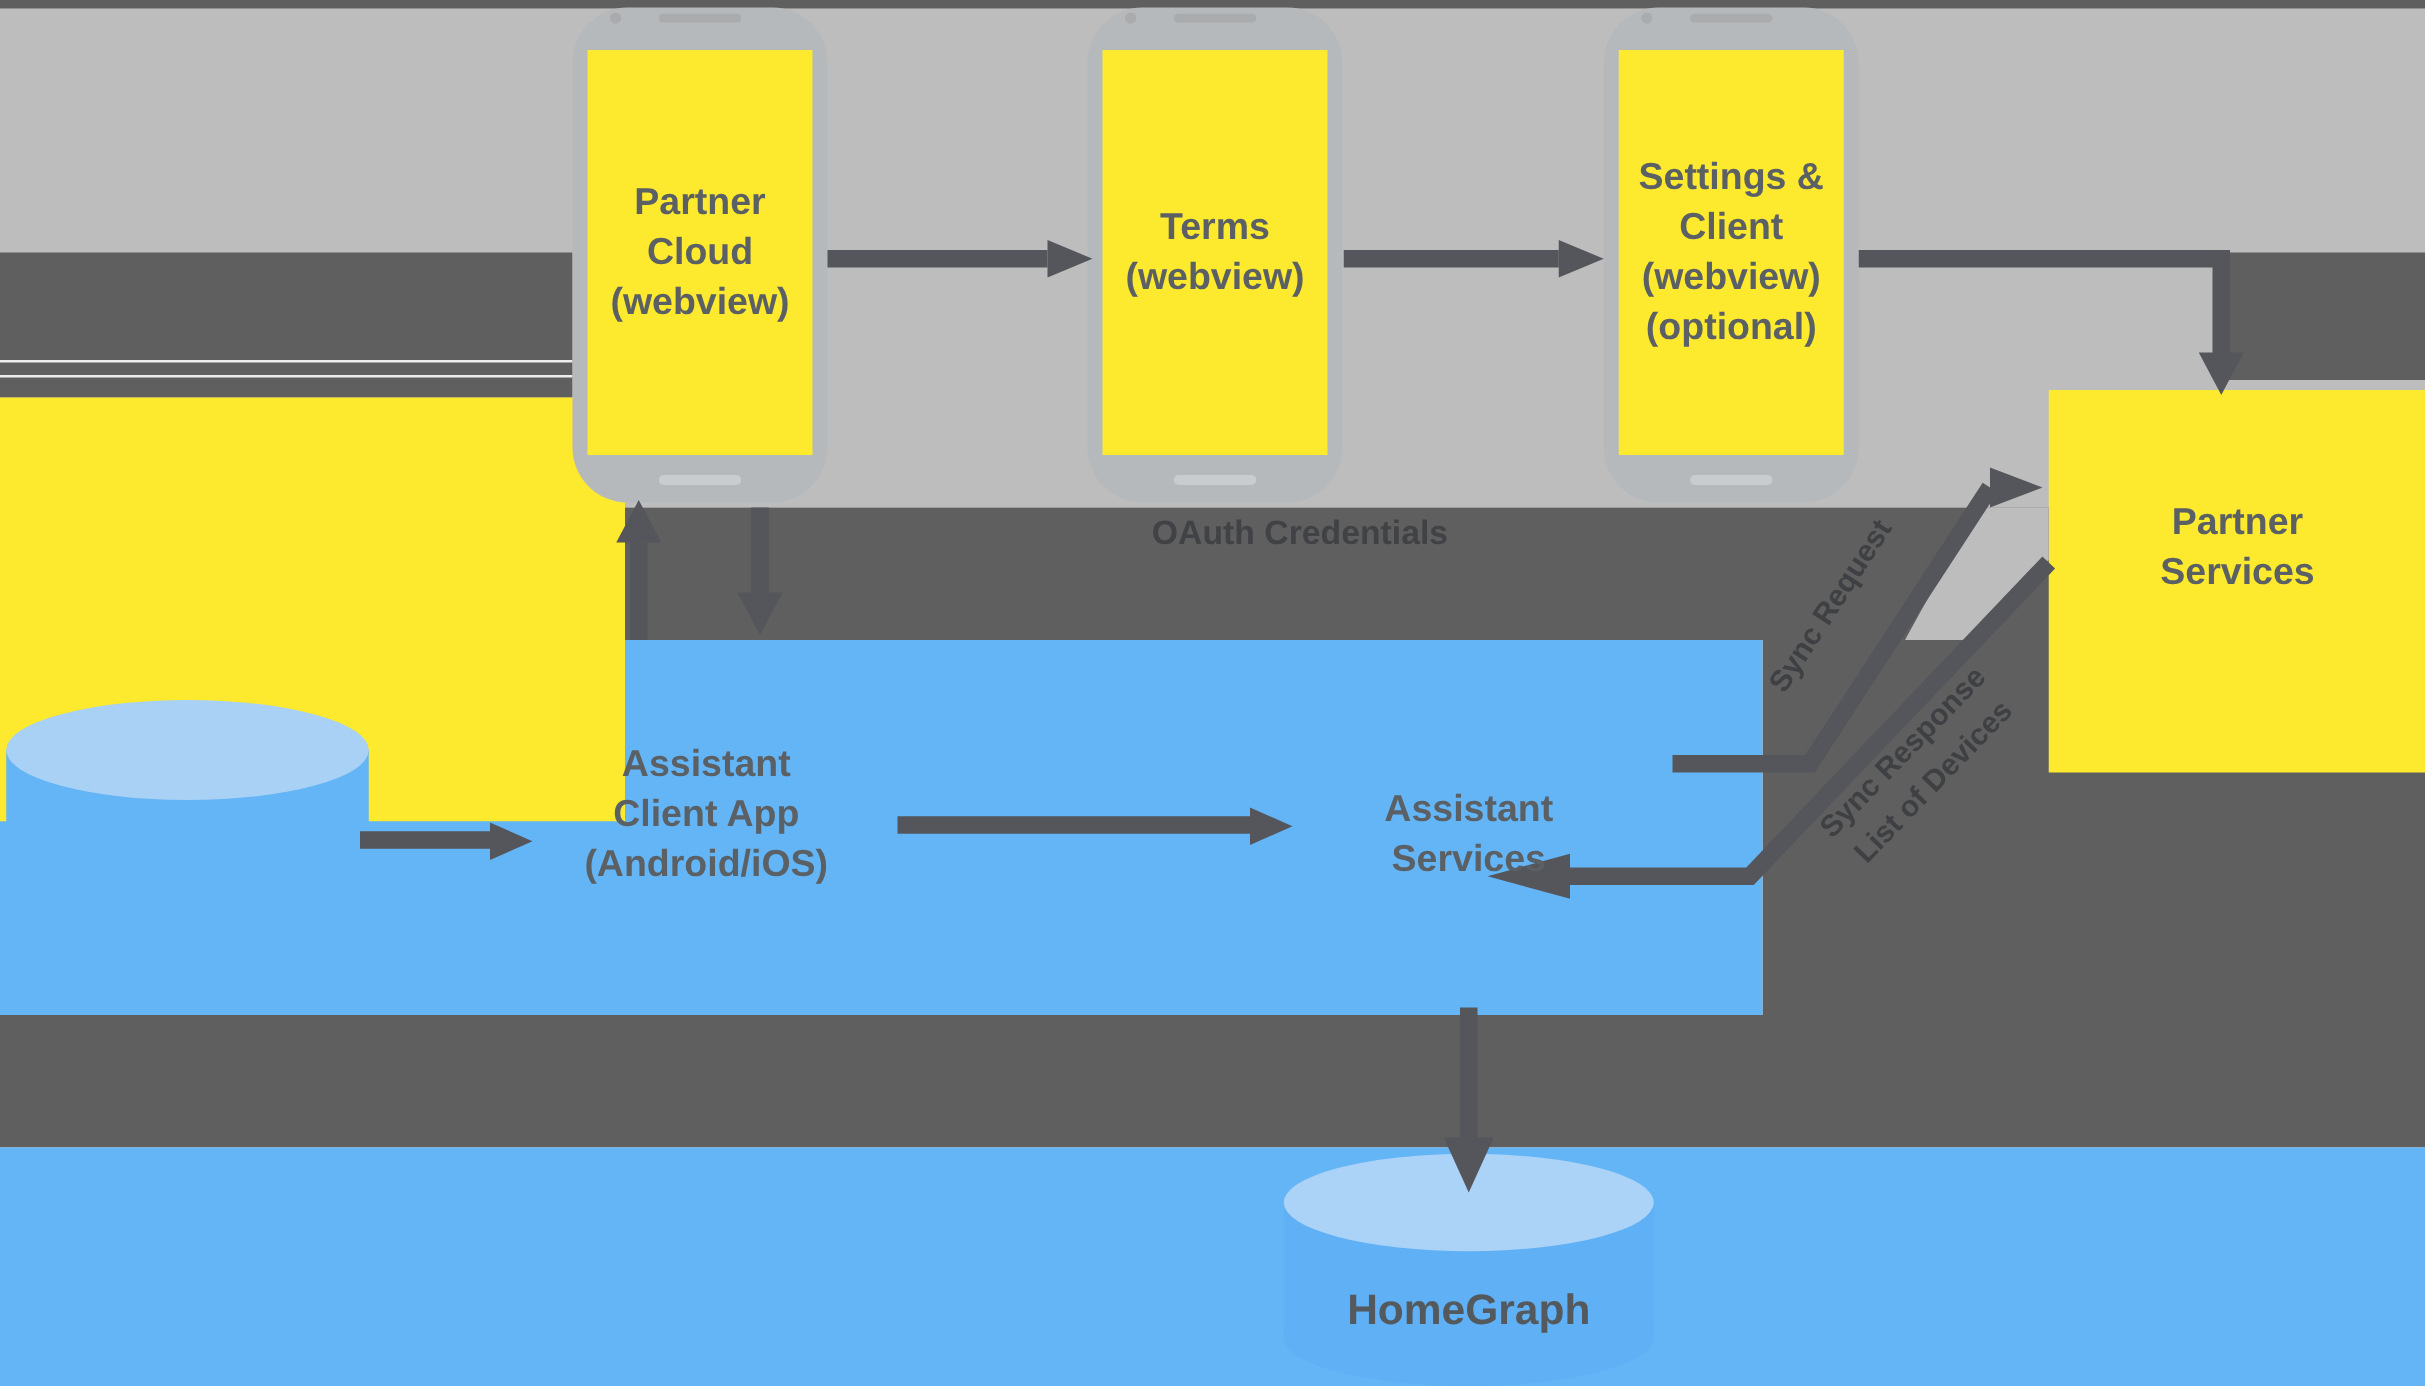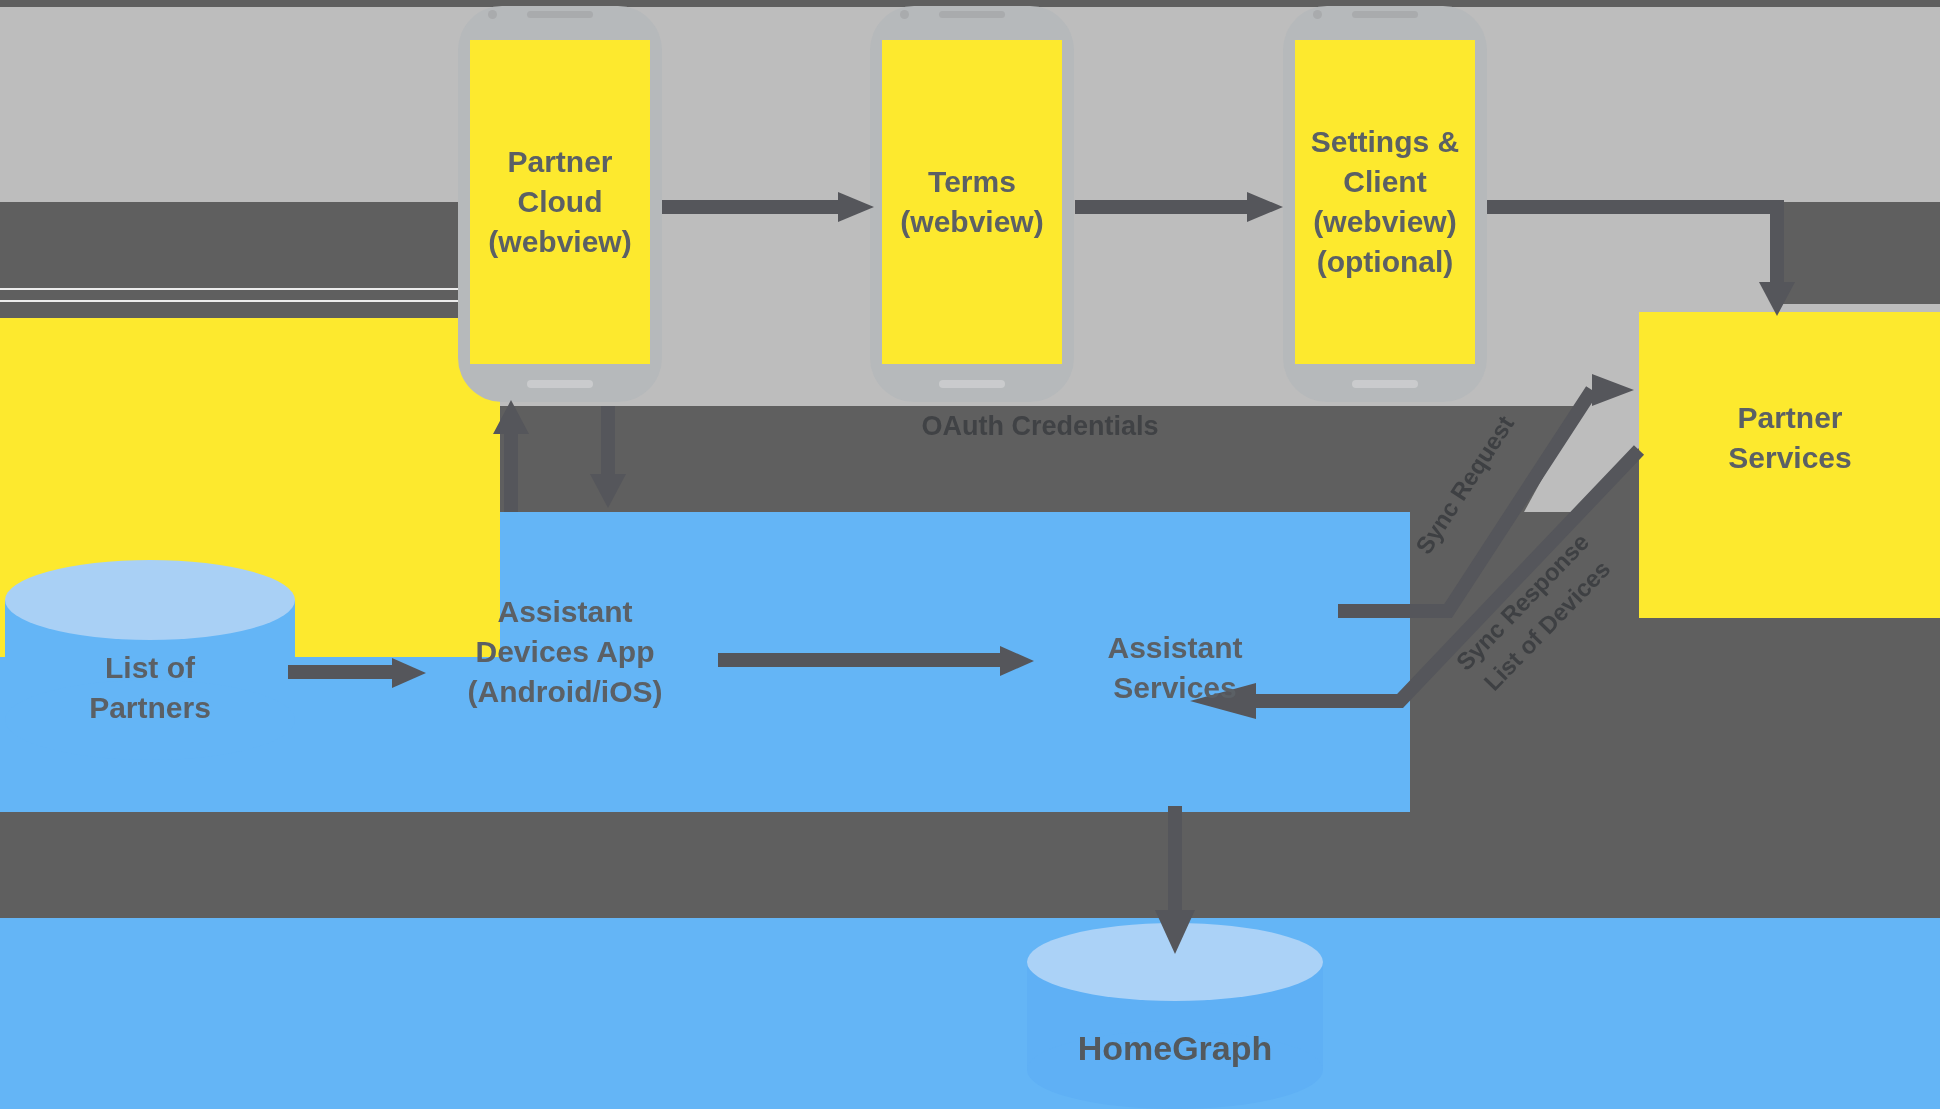--- a/index.html
+++ b/index.html
@@ -141,34 +141,30 @@
   </div>
   <div class="abs lbl fs30 z7" style="left:1295px;top:122px;width:180px;">
     <span>Settings &amp;</span>
     <span>Client</span>
     <span>(webview)</span>
     <span>(optional)</span>
   </div>
 
   <div class="abs lbl fs30 z7" style="left:405px;top:592px;width:320px;">
     <span>Assistant</span>
-    <span>Devices App</span>
+    <span>Client App</span>
     <span>(Android/iOS)</span>
   </div>
   <div class="abs lbl fs30 z7" style="left:1015px;top:628px;width:320px;">
     <span>Assistant</span>
     <span>Services</span>
   </div>
   <div class="abs lbl fs30 z7" style="left:1645px;top:398px;width:290px;">
     <span>Partner</span>
     <span>Services</span>
-  </div>
-  <div class="abs lbl fs30 z7" style="left:20px;top:648px;width:260px;">
-    <span>List of</span>
-    <span>Partners</span>
   </div>
   <div class="abs lbl fs34 z7" style="left:1025px;top:1028px;width:300px;color:#54595d;">
     <span>HomeGraph</span>
   </div>
 
   <div class="abs band-lbl z7" style="left:890px;top:411px;width:300px;text-align:center;font-weight:700;">
     <span>OAuth Credentials</span>
   </div>
 
   <div class="abs dlabel z7" style="left:1315px;top:468px;width:300px;transform:rotate(-57deg);">

